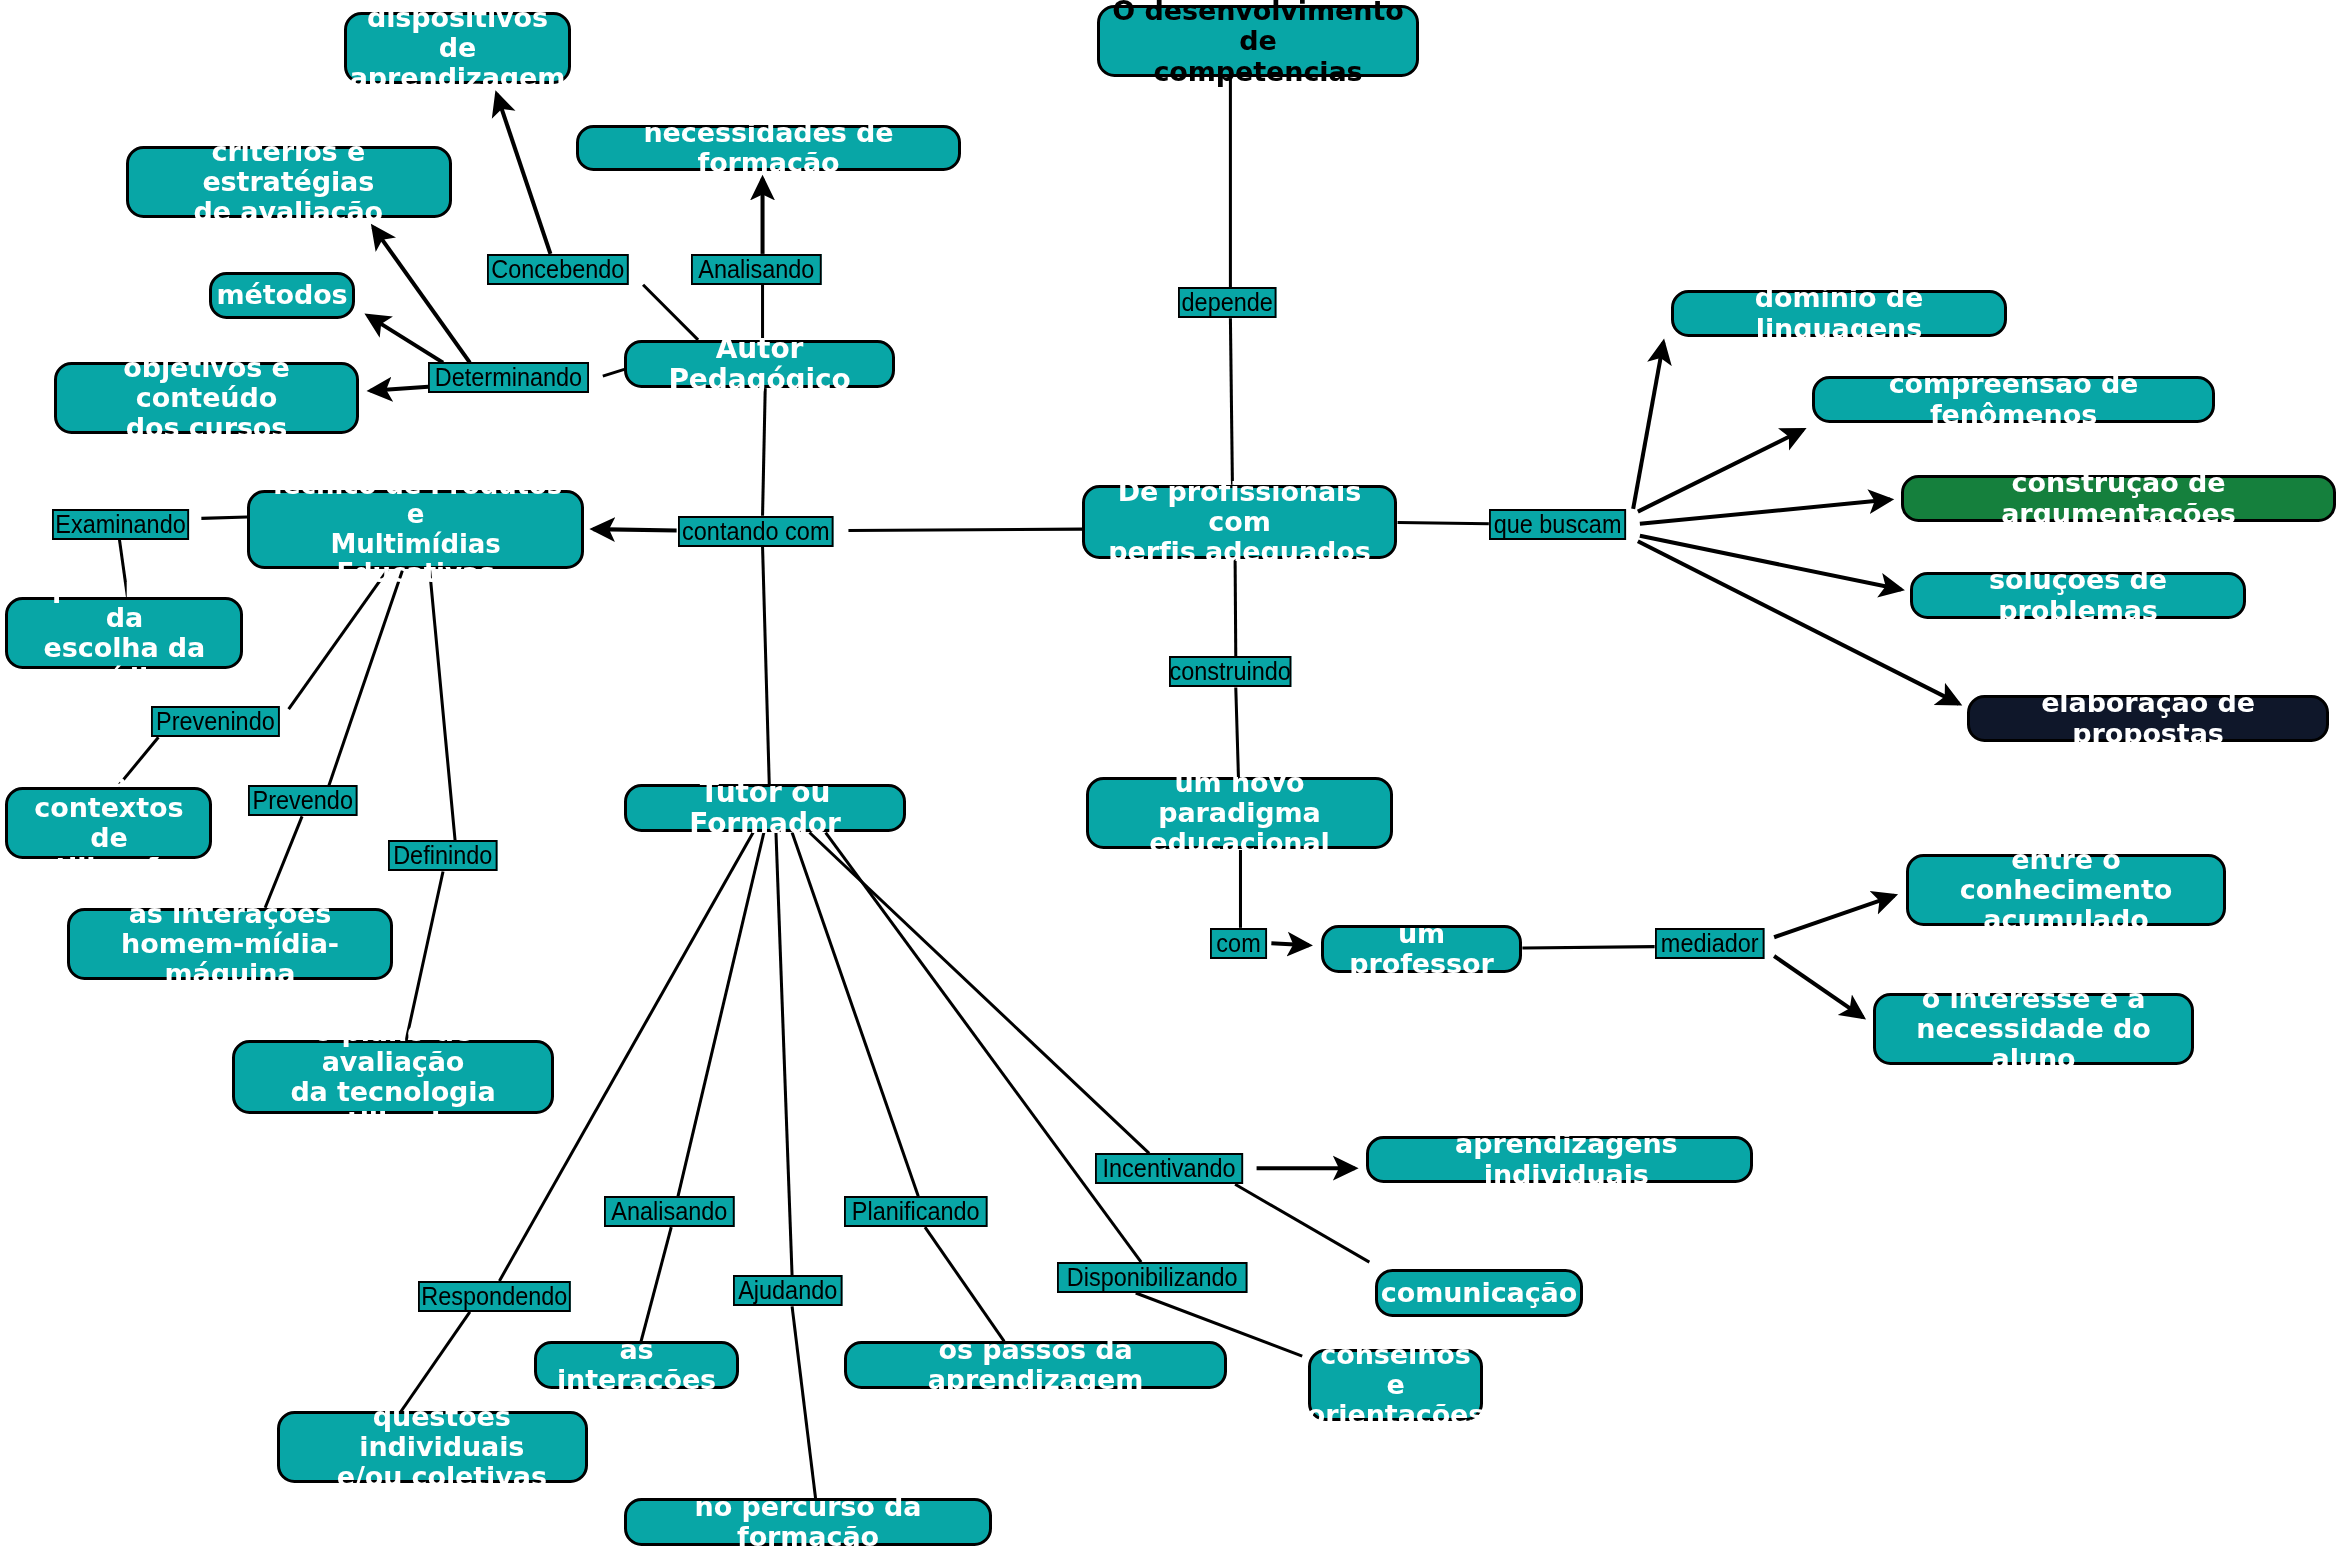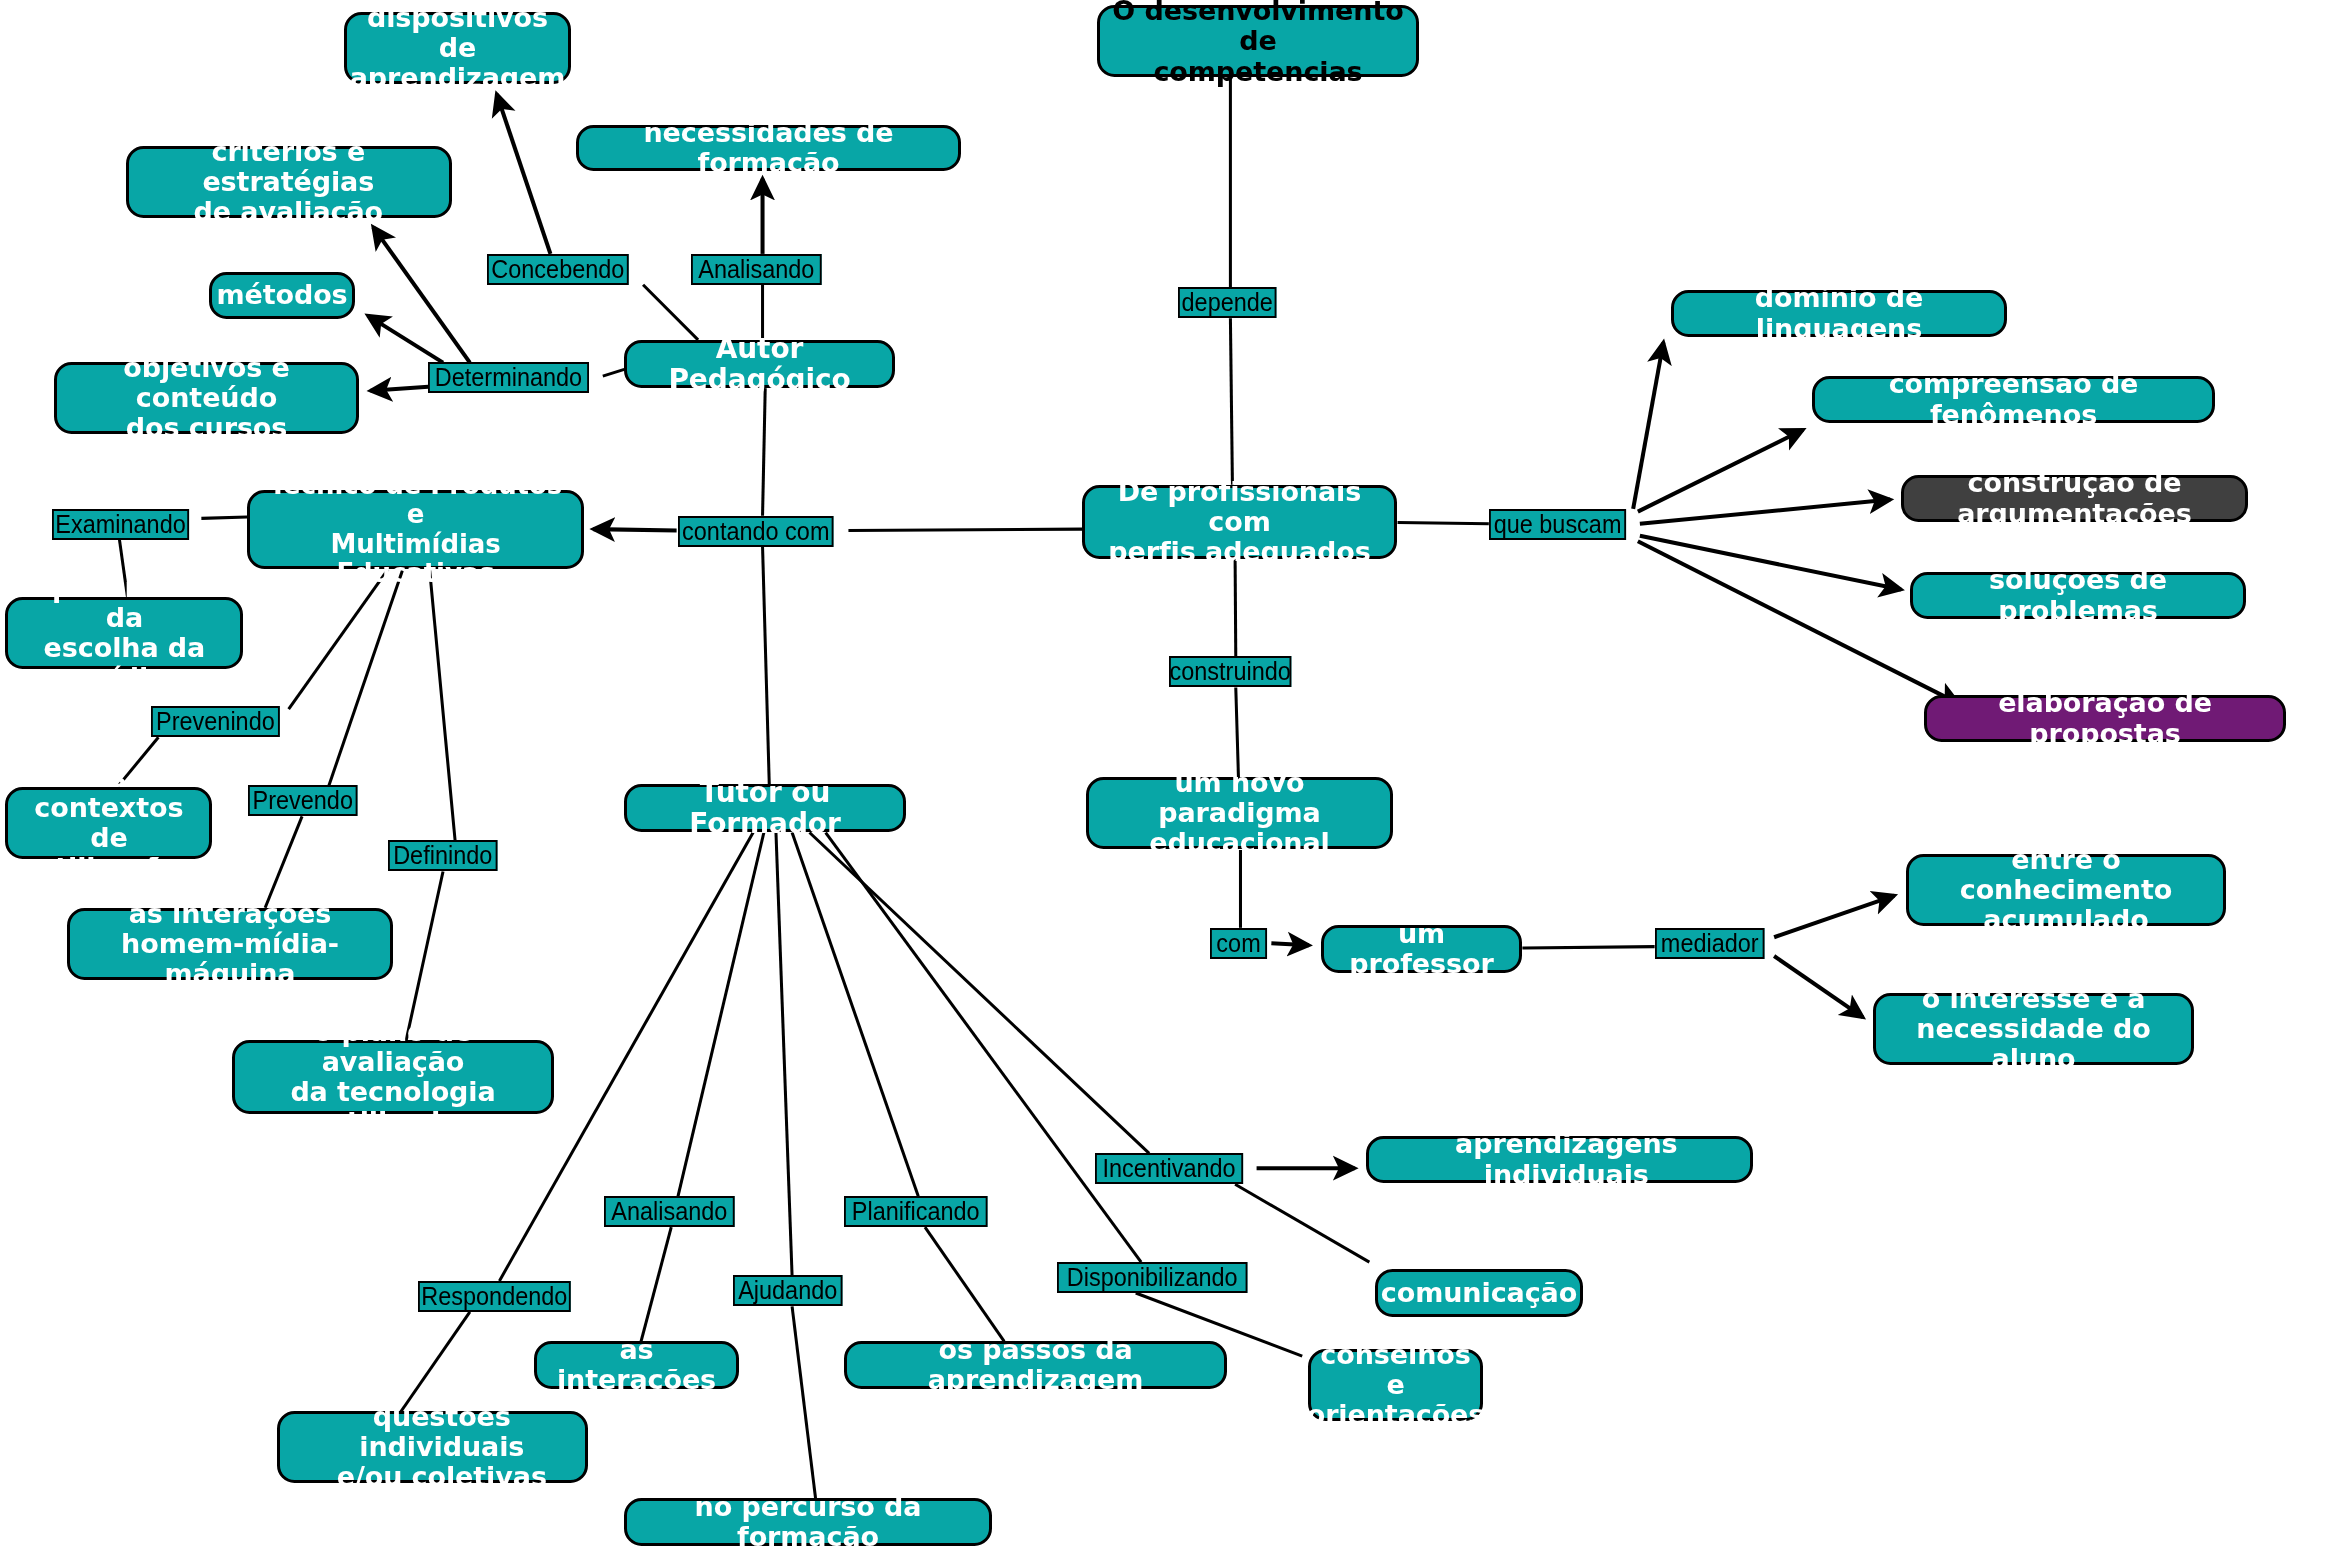--- a/index.html
+++ b/index.html
@@ -124,29 +124,29 @@
 aprendizagem</div>
       <div class="node" style="left: 576px; top: 125px; width: 385px; height: 46px; font-size: 27px; background: rgb(8, 166, 166); border-color: rgb(0, 0, 0); color: rgb(255, 255, 255);">necessidades de formação</div>
       <div class="node" style="left: 126px; top: 146px; width: 326px; height: 72px; font-size: 27px; background: rgb(8, 166, 166); border-color: rgb(0, 0, 0); color: rgb(255, 255, 255); padding-left: 8px;">critérios e estratégias
 de avaliação</div>
       <div class="node" style="left: 1671px; top: 290px; width: 336px; height: 47px; font-size: 27px; background: rgb(8, 166, 166); border-color: rgb(0, 0, 0); color: rgb(255, 255, 255);">domínio de linguagens</div>
       <div class="node" style="left: 209px; top: 272px; width: 146px; height: 47px; font-size: 27px; background: rgb(8, 166, 166); border-color: rgb(0, 0, 0); color: rgb(255, 255, 255);">métodos</div>
       <div class="node" style="left: 1812px; top: 376px; width: 403px; height: 47px; font-size: 27px; background: rgb(8, 166, 166); border-color: rgb(0, 0, 0); color: rgb(255, 255, 255);">compreensão de fenômenos</div>
       <div class="node" style="left: 624px; top: 340px; width: 271px; height: 48px; font-size: 28px; background: rgb(8, 166, 166); border-color: rgb(0, 0, 0); color: rgb(255, 255, 255);">Autor Pedagógico</div>
       <div class="node" style="left: 54px; top: 362px; width: 305px; height: 72px; font-size: 27px; background: rgb(8, 166, 166); border-color: rgb(0, 0, 0); color: rgb(255, 255, 255);">objetivos e conteúdo
 dos cursos</div>
-      <div class="node" style="left: 1901px; top: 475px; width: 347px; height: 47px; font-size: 27px; background: #404040; border-color: rgb(0, 0, 0); color: rgb(255, 255, 255);">construção de argumentações</div>
+      <div class="node" style="left: 1901px; top: 475px; width: 435px; height: 47px; font-size: 27px; background: #15803d; border-color: rgb(0, 0, 0); color: rgb(255, 255, 255);">construção de argumentações</div>
       <div class="node" style="left: 1082px; top: 485px; width: 315px; height: 74px; font-size: 27px; background: rgb(8, 166, 166); border-color: rgb(0, 0, 0); color: rgb(255, 255, 255);">De profissionais com
 perfis adequados</div>
       <div class="node" style="left: 247px; top: 490px; width: 337px; height: 79px; font-size: 26px; background: rgb(8, 166, 166); border-color: rgb(0, 0, 0); color: rgb(255, 255, 255);">Técnico de Produtos e
 Multimídias Educativas</div>
       <div class="node" style="left: 1910px; top: 572px; width: 336px; height: 47px; font-size: 27px; background: rgb(8, 166, 166); border-color: rgb(0, 0, 0); color: rgb(255, 255, 255);">soluções de problemas</div>
       <div class="node" style="left: 5.4px; top: 597px; width: 238px; height: 72px; font-size: 27px; background: rgb(8, 166, 166); border-color: rgb(0, 0, 0); color: rgb(255, 255, 255);">a pertinência da
 escolha da mídia</div>
-      <div class="node" style="left: 1924px; top: 695px; width: 362px; height: 47px; font-size: 27px; background: #701a75; border-color: rgb(0, 0, 0); color: rgb(255, 255, 255);">elaboração de propostas</div>
+      <div class="node" style="left: 1967px; top: 695px; width: 362px; height: 47px; font-size: 27px; background: #0f172a; border-color: rgb(0, 0, 0); color: rgb(255, 255, 255);">elaboração de propostas</div>
       <div class="node" style="left: 5.4px; top: 787px; width: 207px; height: 72px; font-size: 27px; background: rgb(8, 166, 166); border-color: rgb(0, 0, 0); color: rgb(255, 255, 255);">os contextos
 de utilização</div>
       <div class="node" style="left: 1086px; top: 777px; width: 307px; height: 72px; font-size: 27px; background: rgb(8, 166, 166); border-color: rgb(0, 0, 0); color: rgb(255, 255, 255);">um novo paradigma
 educacional</div>
       <div class="node" style="left: 624px; top: 784px; width: 282px; height: 48px; font-size: 28px; background: rgb(8, 166, 166); border-color: rgb(0, 0, 0); color: rgb(255, 255, 255);">Tutor ou Formador</div>
       <div class="node" style="left: 1906px; top: 854px; width: 320px; height: 72px; font-size: 27px; background: rgb(8, 166, 166); border-color: rgb(0, 0, 0); color: rgb(255, 255, 255);">entre o conhecimento
 acumulado</div>
       <div class="node" style="left: 67px; top: 908px; width: 326px; height: 72px; font-size: 27px; background: rgb(8, 166, 166); border-color: rgb(0, 0, 0); color: rgb(255, 255, 255);">as interações
 homem-mídia-máquina</div>
       <div class="node" style="left: 1321px; top: 925px; width: 201px; height: 48px; font-size: 27px; background: rgb(8, 166, 166); border-color: rgb(0, 0, 0); color: rgb(255, 255, 255);">um professor</div>

